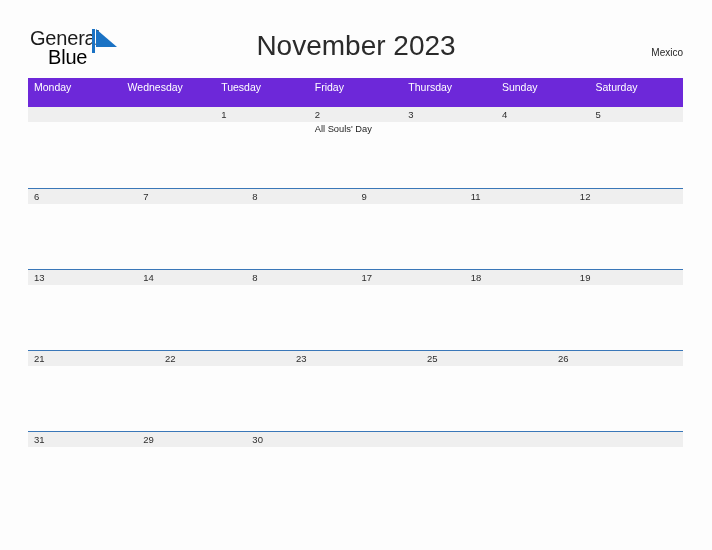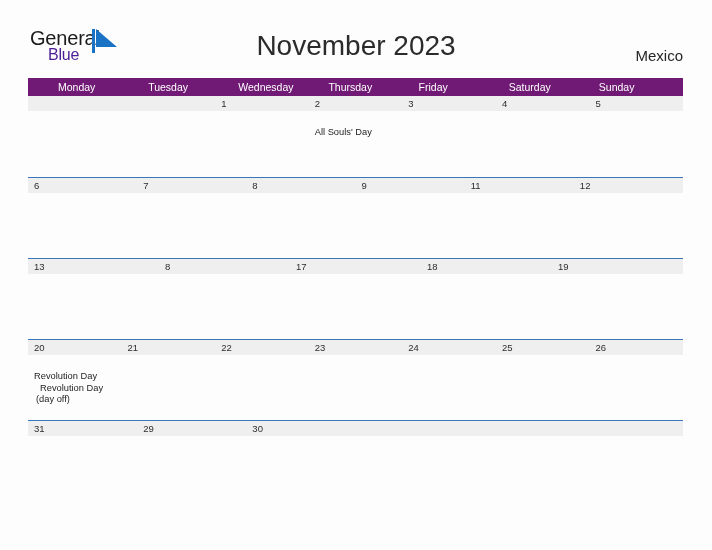--- a/index.html
+++ b/index.html
@@ -45,23 +45,23 @@
     top: 0;
     font-size: 20px;
     letter-spacing: -0.2px;
     color: #1b1b1b;
     font-family: "Liberation Sans", sans-serif;
   }
   .logo-blue {
     position: absolute;
     left: 18px;
     top: 19px;
-    font-size: 16px;
+    font-size: 20px;
     letter-spacing: -0.2px;
-    color: #4c1d95;
+    color: #000000;
     font-family: "Liberation Sans", sans-serif;
   }
   .logo-mark {
     position: absolute;
     left: 62px;
     top: 1px;
     width: 26px;
     height: 24px;
   }
   .logo-mark svg { display: block; }
@@ -75,38 +75,37 @@
     font-size: 28px;
     color: #2b2b2b;
     font-family: "Liberation Sans", sans-serif;
     letter-spacing: 0px;
   }
 
   .country {
     position: absolute;
     right: 29px;
     top: 47px;
-    font-size: 15px;
+    font-size: 10px;
     color: #262626;
     font-family: "Liberation Sans", sans-serif;
   }
 
   
   .calendar {
     position: absolute;
     left: 28px;
     top: 78px;
     width: 655px;
   }
 
   .dow-row {
     display: flex;
-    background: #701a75;
-    height: 18px;
-    padding-left: 24px;
+    background: #6d28d9;
+    height: 29px;
   }
   .dow-cell {
     flex: 1 1 0;
     color: #ffffff;
     font-size: 10.5px;
     line-height: 19px;
     padding-left: 6px;
     box-sizing: border-box;
     font-family: "Liberation Sans", sans-serif;
     white-space: nowrap;
@@ -143,21 +142,21 @@
     position: relative;
   }
   .day-num {
     font-size: 9.5px;
     line-height: 15px;
     color: #2d2d2d;
     height: 15px;
     font-family: "Liberation Sans", sans-serif;
   }
   .events {
-    padding-top: 16px;
+    padding-top: 2px;
   }
   .event {
     font-size: 9.3px;
     line-height: 11.5px;
     color: #242424;
     font-family: "Liberation Sans", sans-serif;
     padding-left: 2px;
     text-indent: -2px;
     margin-bottom: 0px;
   }
@@ -184,26 +183,26 @@
     </div>
 
     <div class="cal-title">November 2023</div>
 
     <div class="country">Mexico</div>
   </div>
 
   <div class="calendar">
     <div class="dow-row" id="dow-row">
         <div class="dow-cell">Monday</div>
+        <div class="dow-cell">Wednesday</div>
         <div class="dow-cell">Tuesday</div>
-        <div class="dow-cell">Wednesday</div>
+        <div class="dow-cell">Friday</div>
         <div class="dow-cell">Thursday</div>
-        <div class="dow-cell">Friday</div>
+        <div class="dow-cell">Sunday</div>
         <div class="dow-cell">Saturday</div>
-        <div class="dow-cell">Sunday</div>
       </div>
     <div id="weeks-container">
         <div class="week">
           <div class="week-band"></div>
           <div class="week-cells">
             <div class="day">
               <div class="day-num"></div>
             </div>
             <div class="day">
               <div class="day-num"></div>
@@ -251,54 +250,47 @@
             </div>
           </div>
         </div>
         <div class="week">
           <div class="week-band"></div>
           <div class="week-cells">
             <div class="day">
               <div class="day-num">13</div>
             </div>
             <div class="day">
+              <div class="day-num">14</div>
+            </div>
+            <div class="day">
               <div class="day-num">8</div>
             </div>
             <div class="day">
               <div class="day-num">17</div>
             </div>
             <div class="day">
               <div class="day-num">18</div>
             </div>
             <div class="day">
               <div class="day-num">19</div>
             </div>
           </div>
         </div>
         <div class="week">
           <div class="week-band"></div>
           <div class="week-cells">
             <div class="day">
-              <div class="day-num">20</div>
-              <div class="events">
-                <div class="event">Revolution Day</div>
-                <div class="event indented">Revolution Day (day off)</div>
-              </div>
-            </div>
-            <div class="day">
               <div class="day-num">21</div>
             </div>
             <div class="day">
               <div class="day-num">22</div>
             </div>
             <div class="day">
               <div class="day-num">23</div>
-            </div>
-            <div class="day">
-              <div class="day-num">24</div>
             </div>
             <div class="day">
               <div class="day-num">25</div>
             </div>
             <div class="day">
               <div class="day-num">26</div>
             </div>
           </div>
         </div>
         <div class="week">

